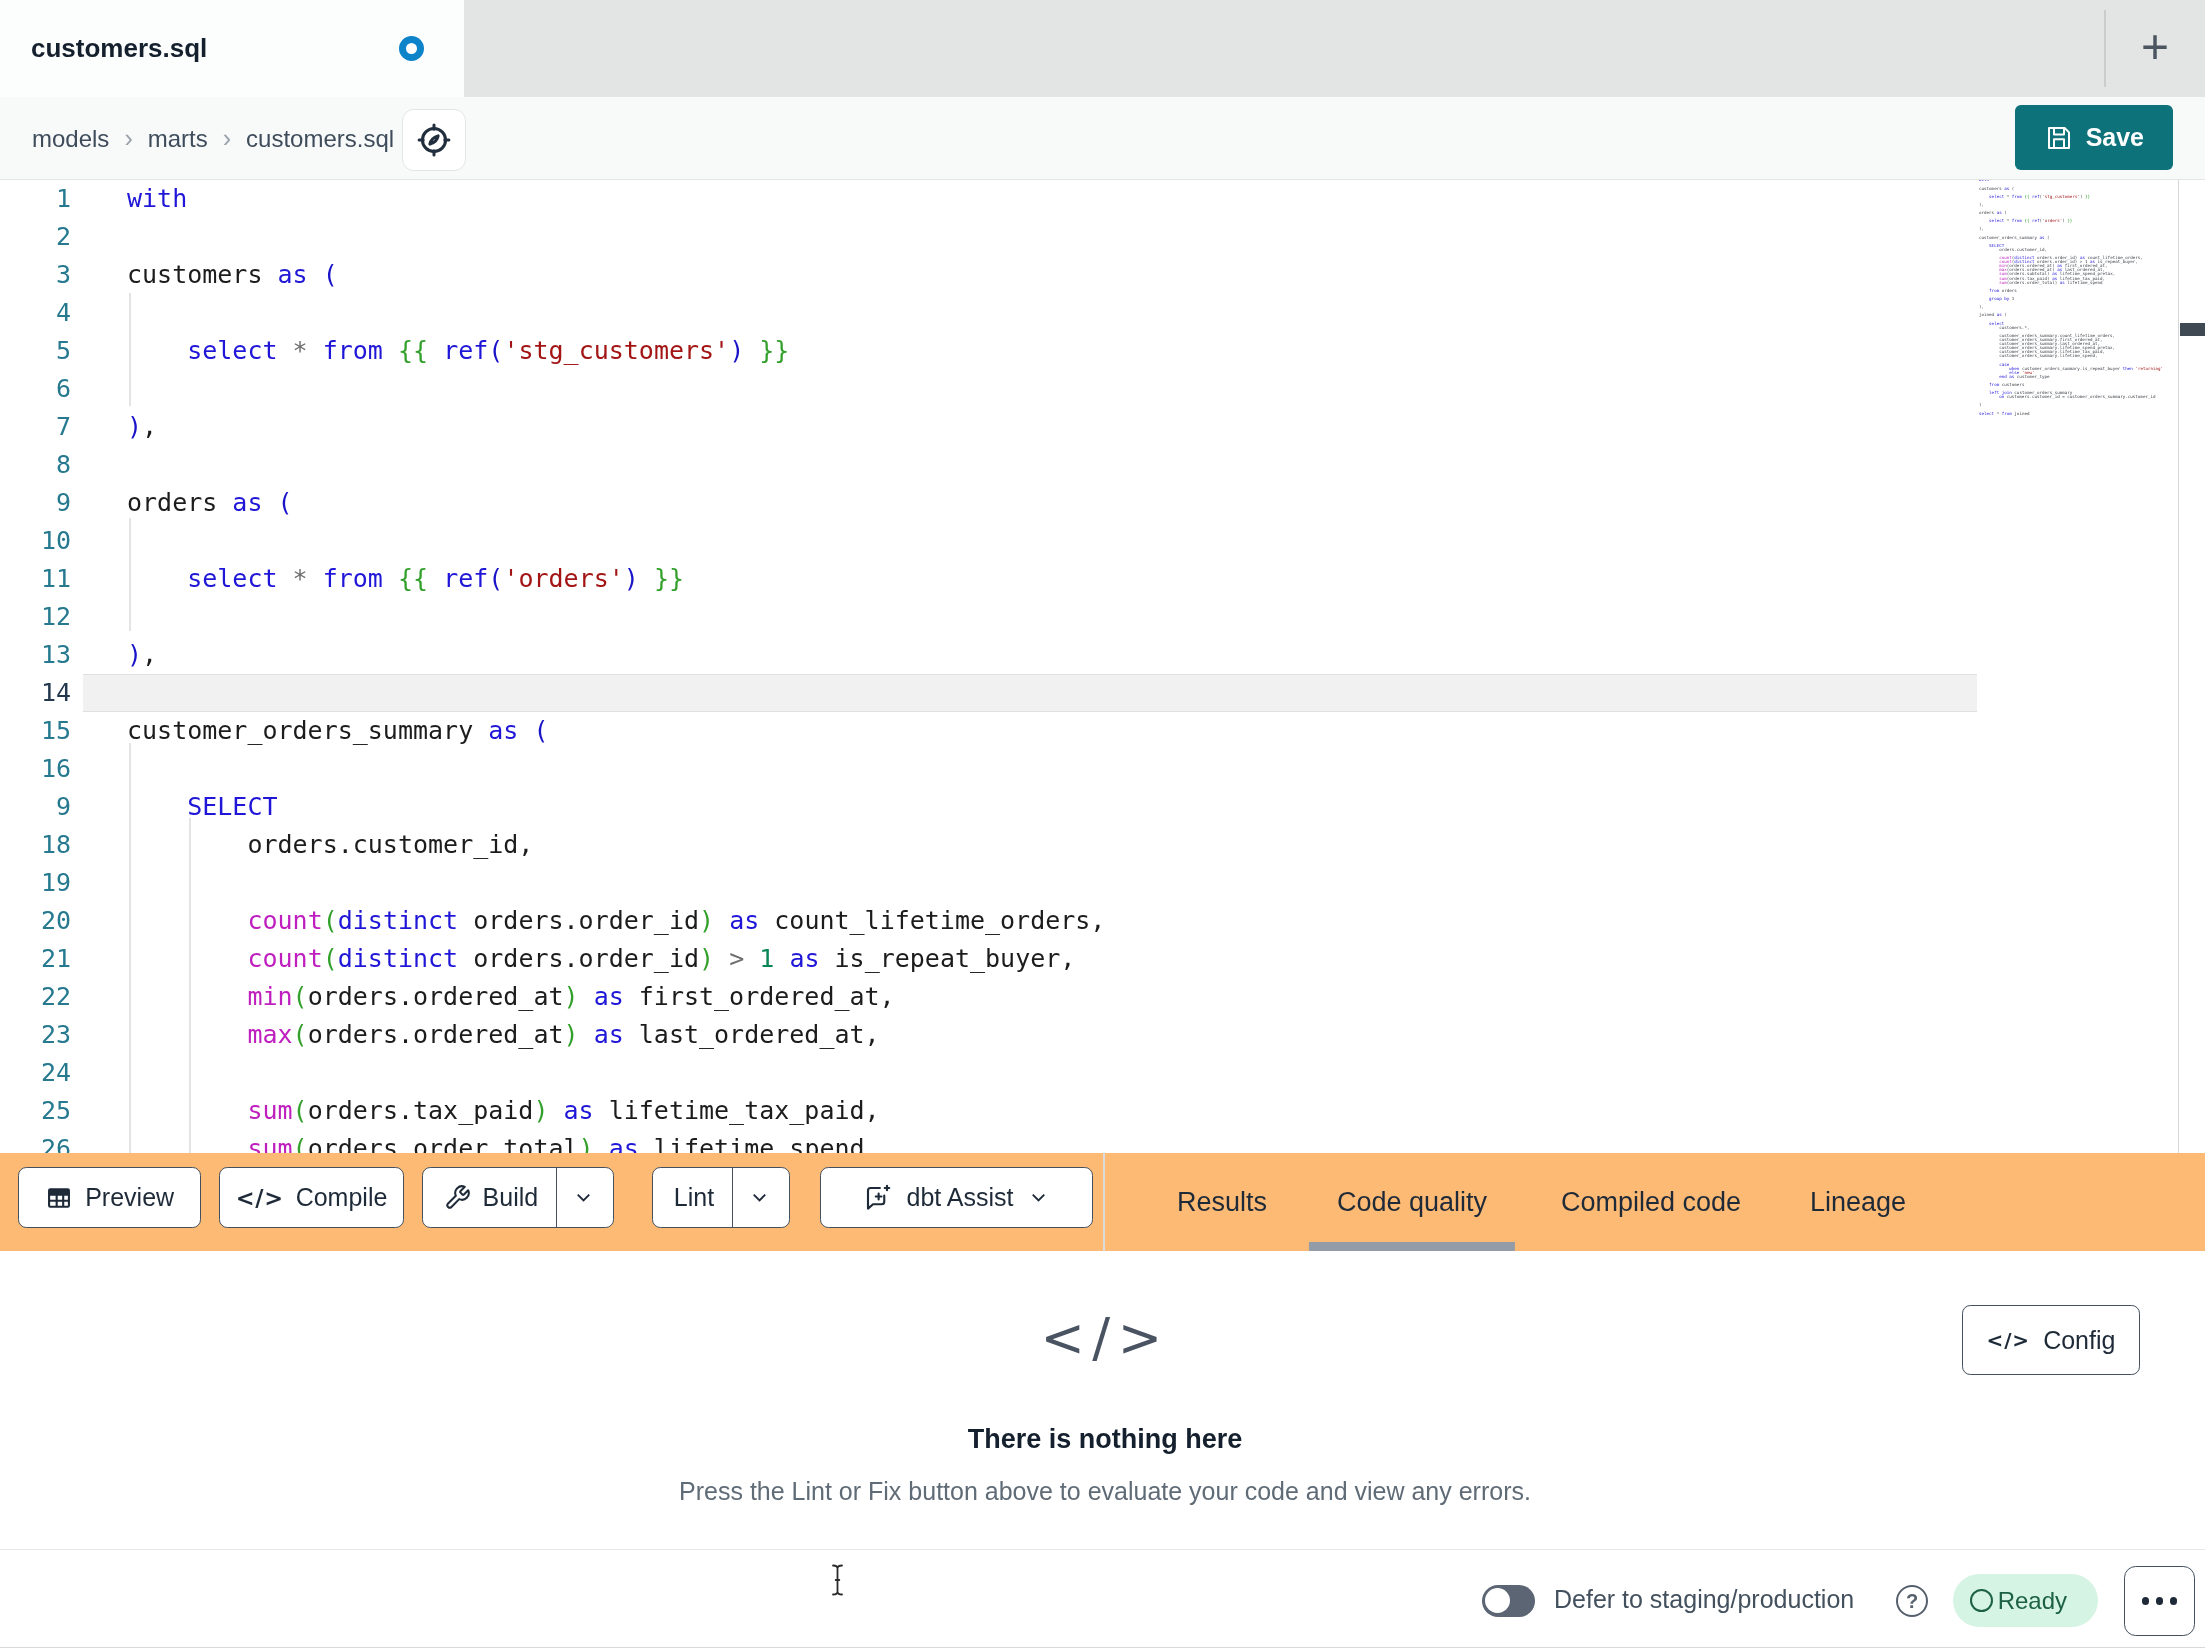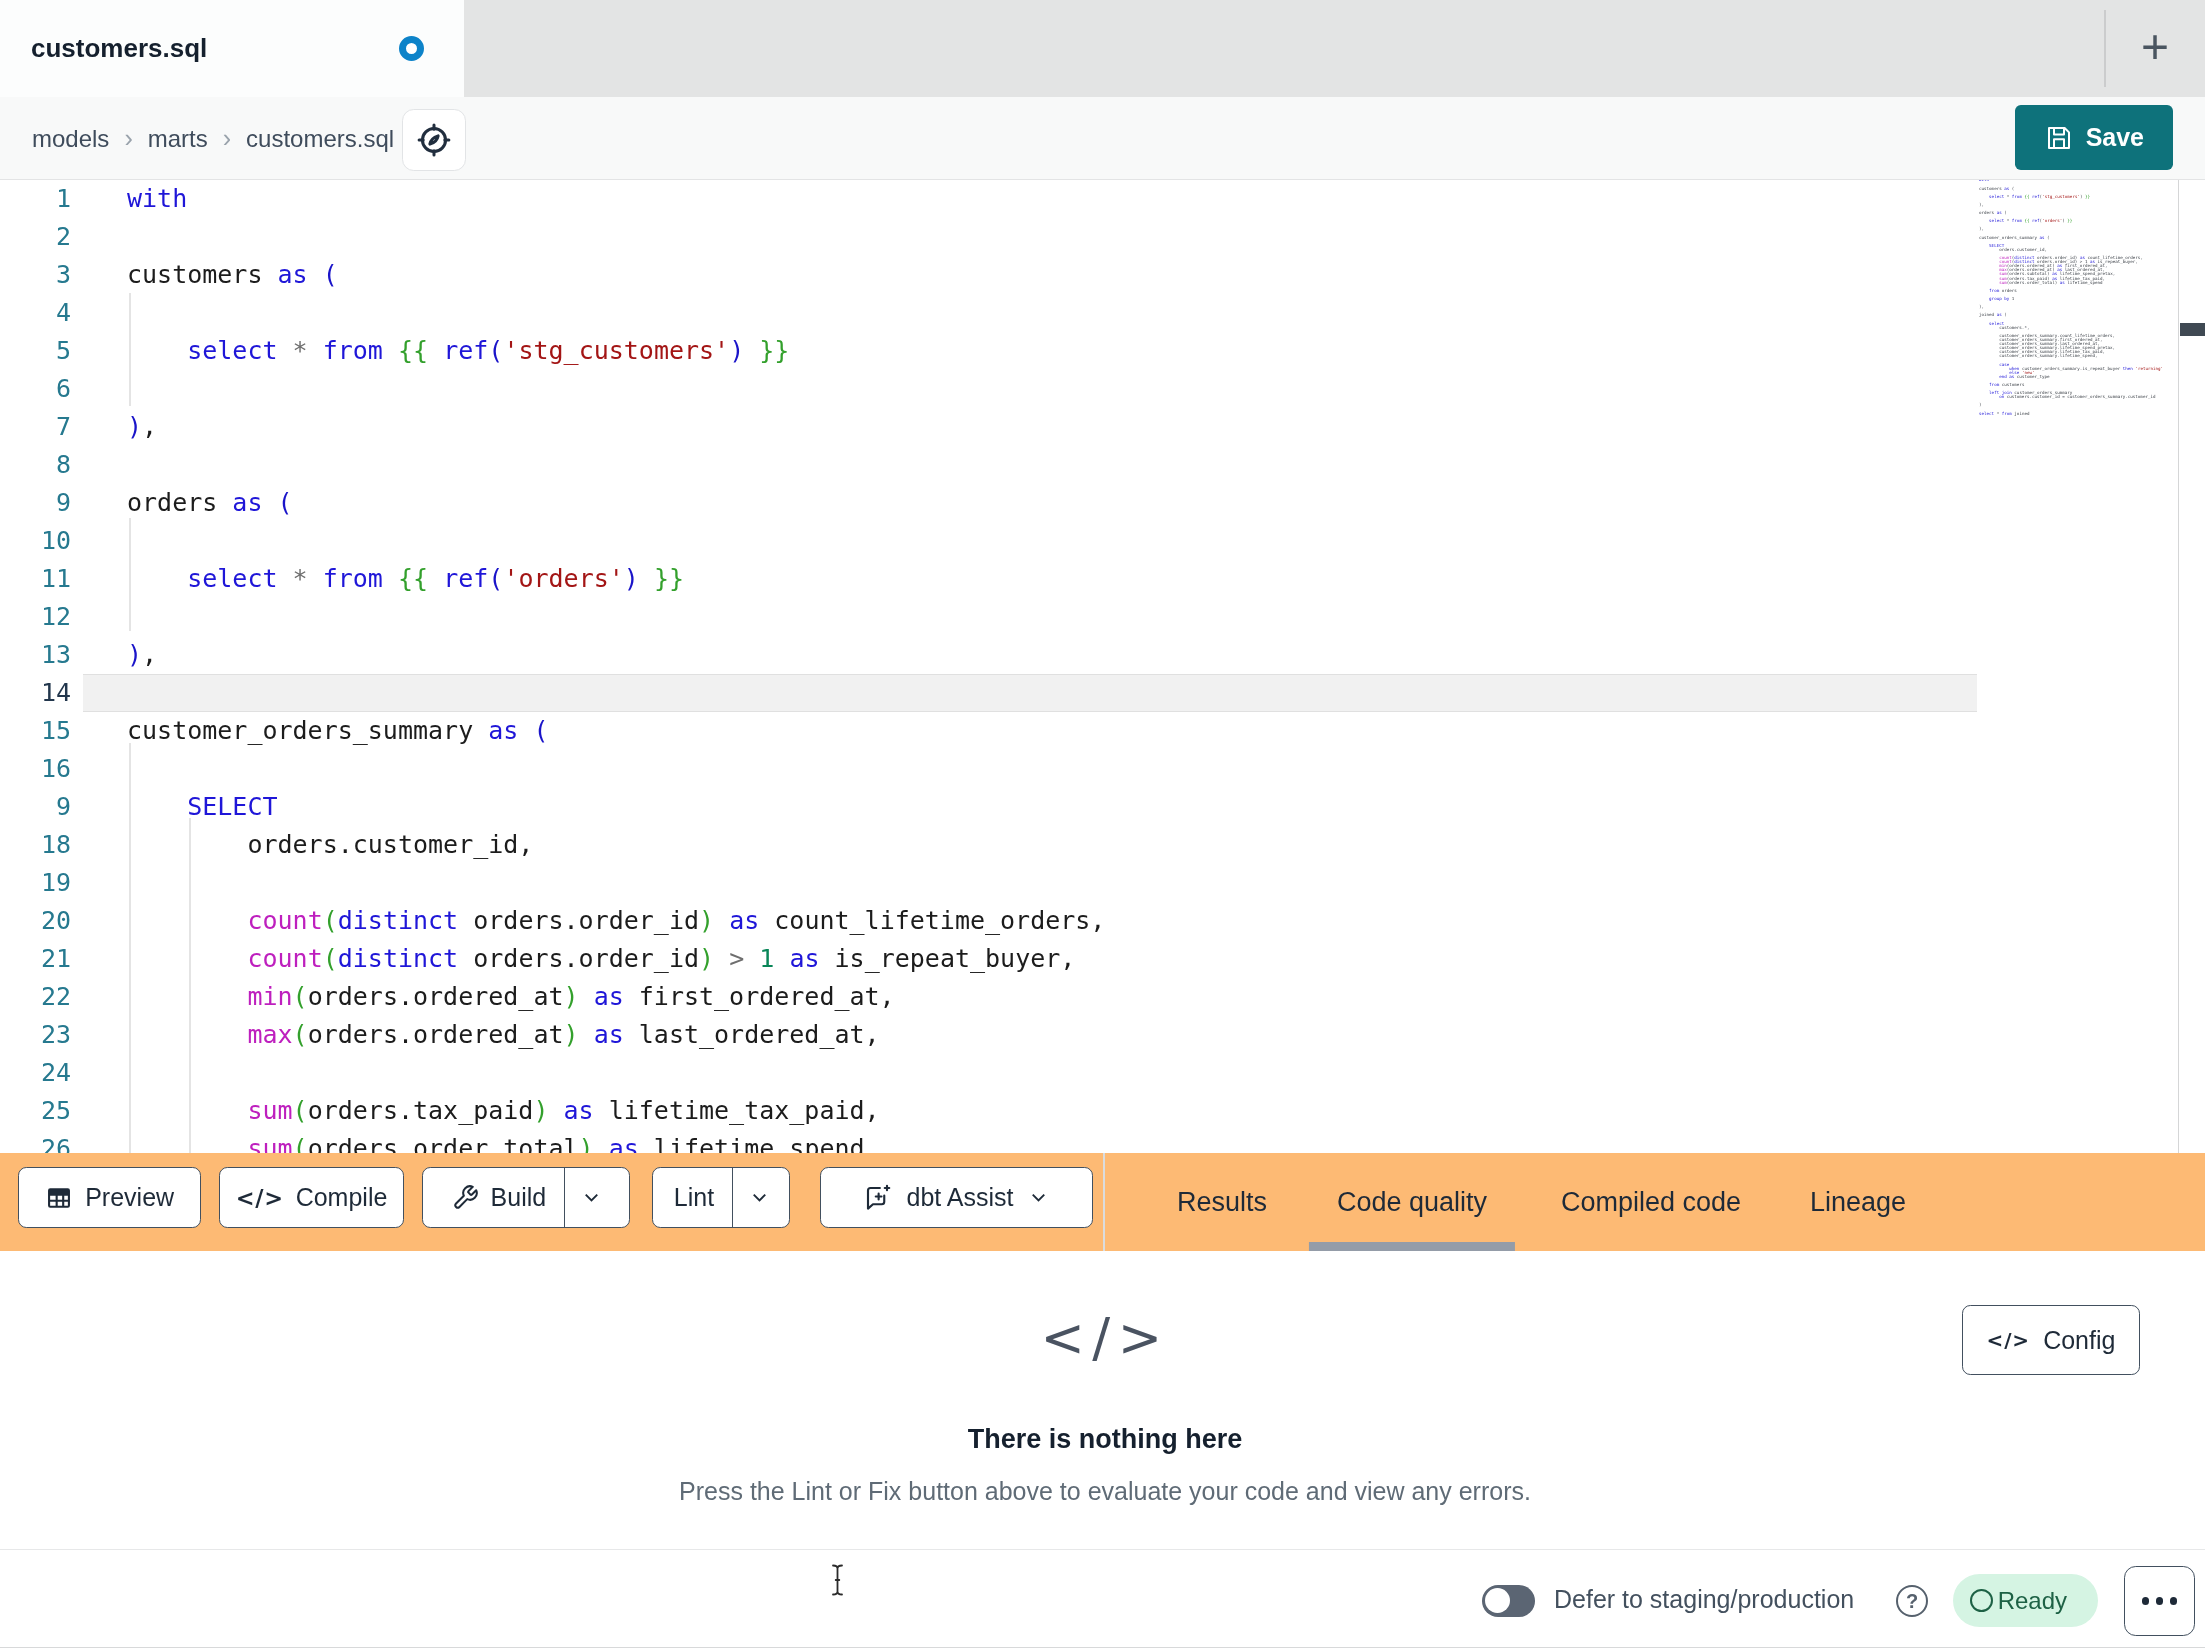--- a/index.html
+++ b/index.html
@@ -227,21 +227,21 @@
       </svg>
       <span>Preview</span>
     </div>
   </div>
   <div class="tbtn" style="left:219px;width:185px;">
     <div class="seg">
       <span class="code-glyph">&lt;/&gt;</span>
       <span>Compile</span>
     </div>
   </div>
-  <div class="tbtn" style="left:422px;width:208px;padding:0;">
+  <div class="tbtn" style="left:422px;width:192px;padding:0;">
     <div class="seg">
       <svg width="27" height="27" viewBox="0 0 24 24" fill="none" stroke="#1E2A38" stroke-width="1.8" stroke-linecap="round" stroke-linejoin="round">
         <path d="M14.7 6.3a1 1 0 0 0 0 1.4l1.6 1.6a1 1 0 0 0 1.4 0l3.77-3.77a6 6 0 0 1-7.94 7.94l-6.91 6.91a2.12 2.12 0 0 1-3-3l6.91-6.91a6 6 0 0 1 7.94-7.94l-3.76 3.76z"></path>
       </svg>
       <span>Build</span>
     </div>
     <div class="chev-seg">
       <svg width="23" height="23" viewBox="0 0 24 24" fill="none" stroke="#1E2A38" stroke-width="2">
           <path d="M6 9l6 6 6-6"></path>
         </svg>

